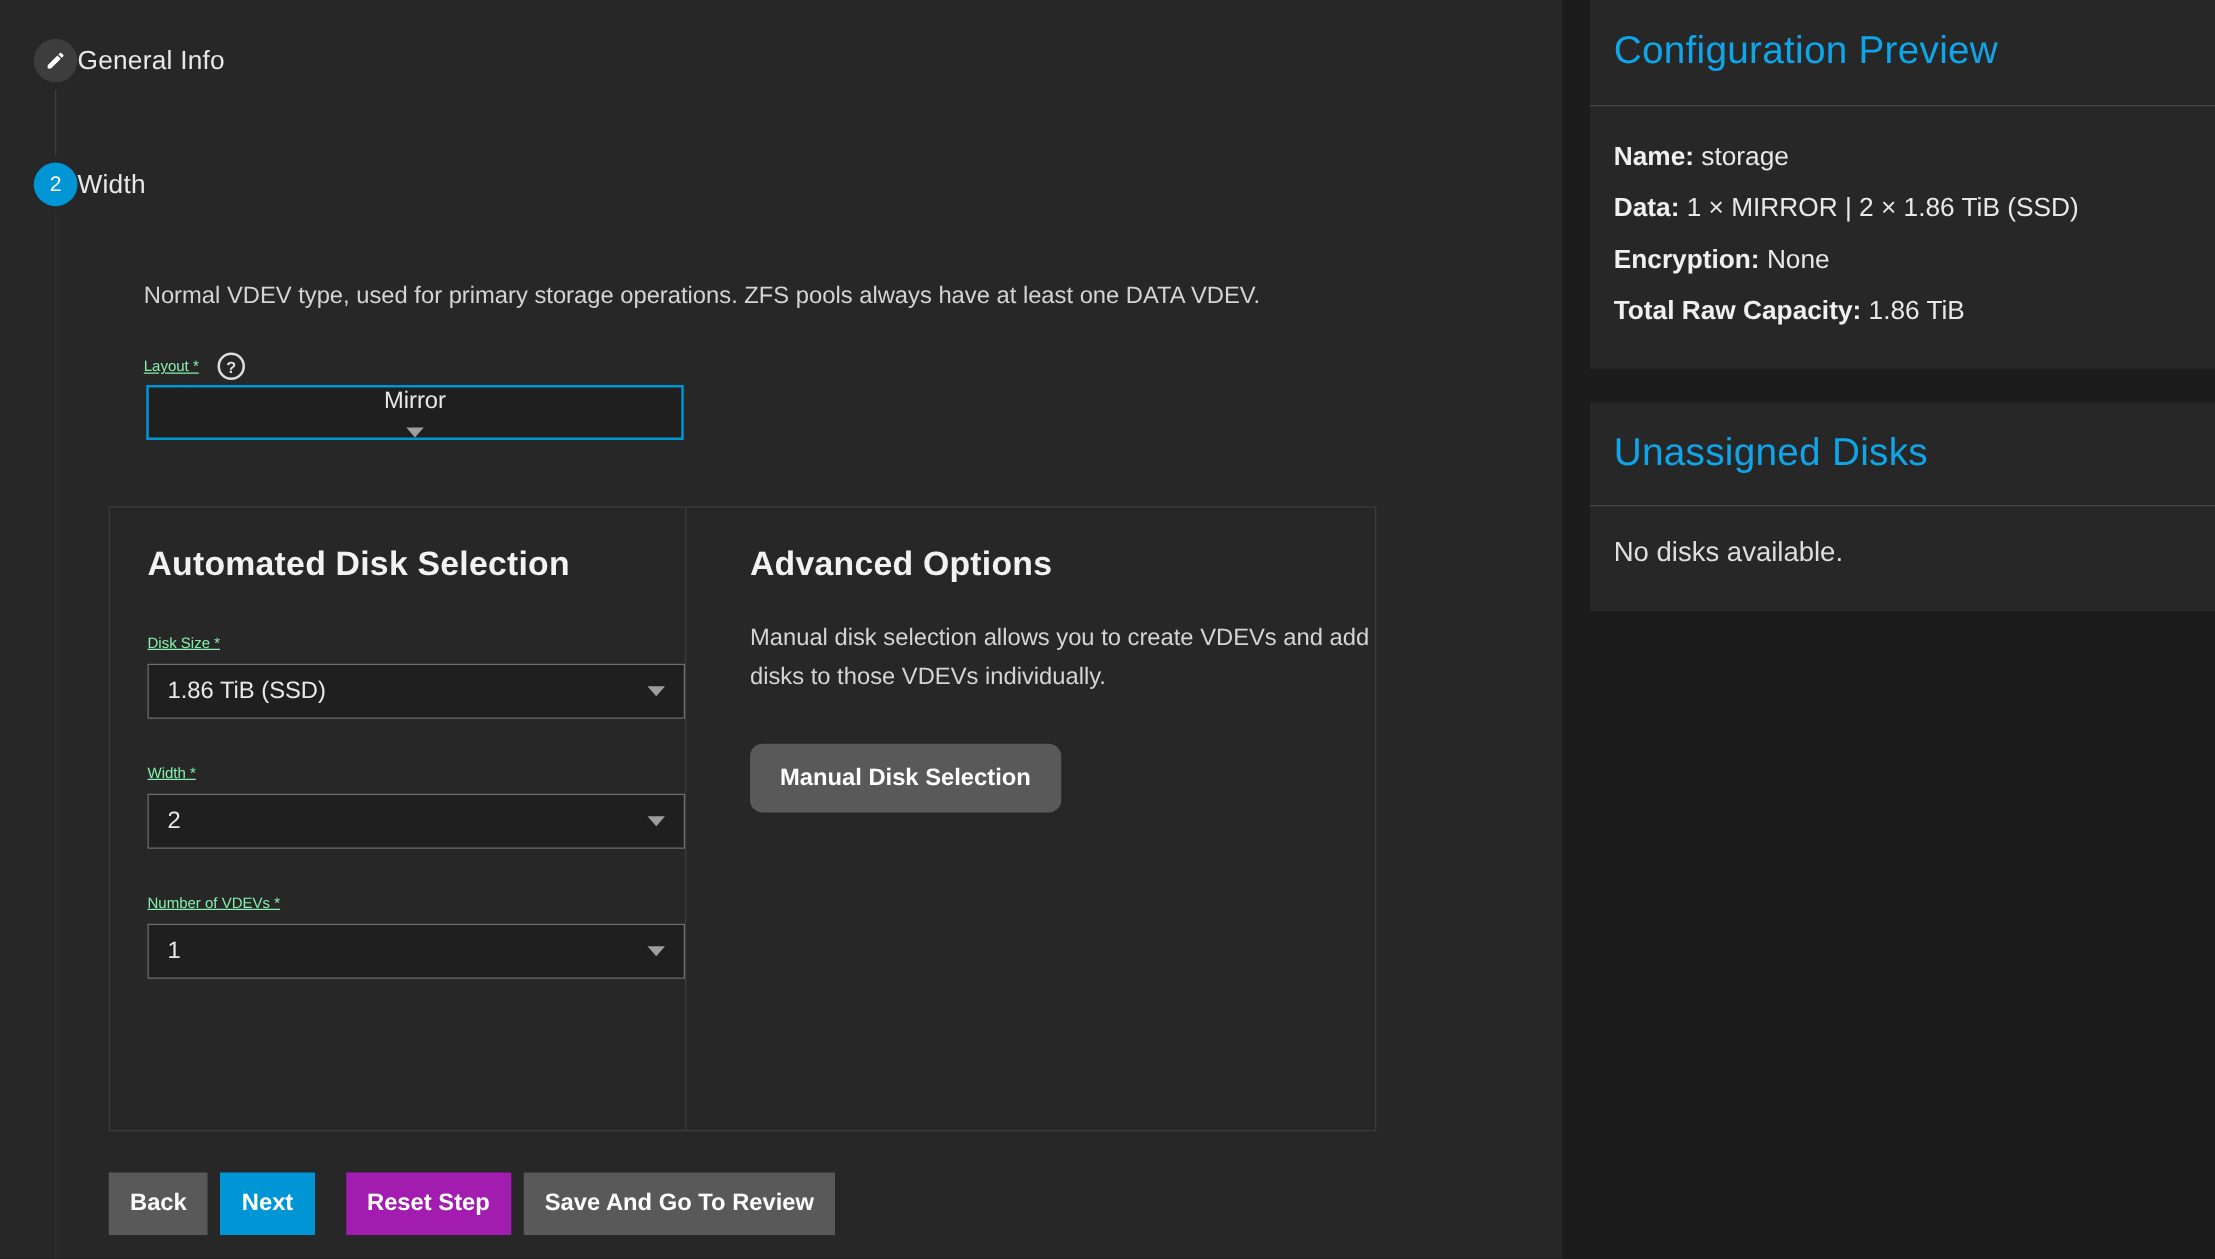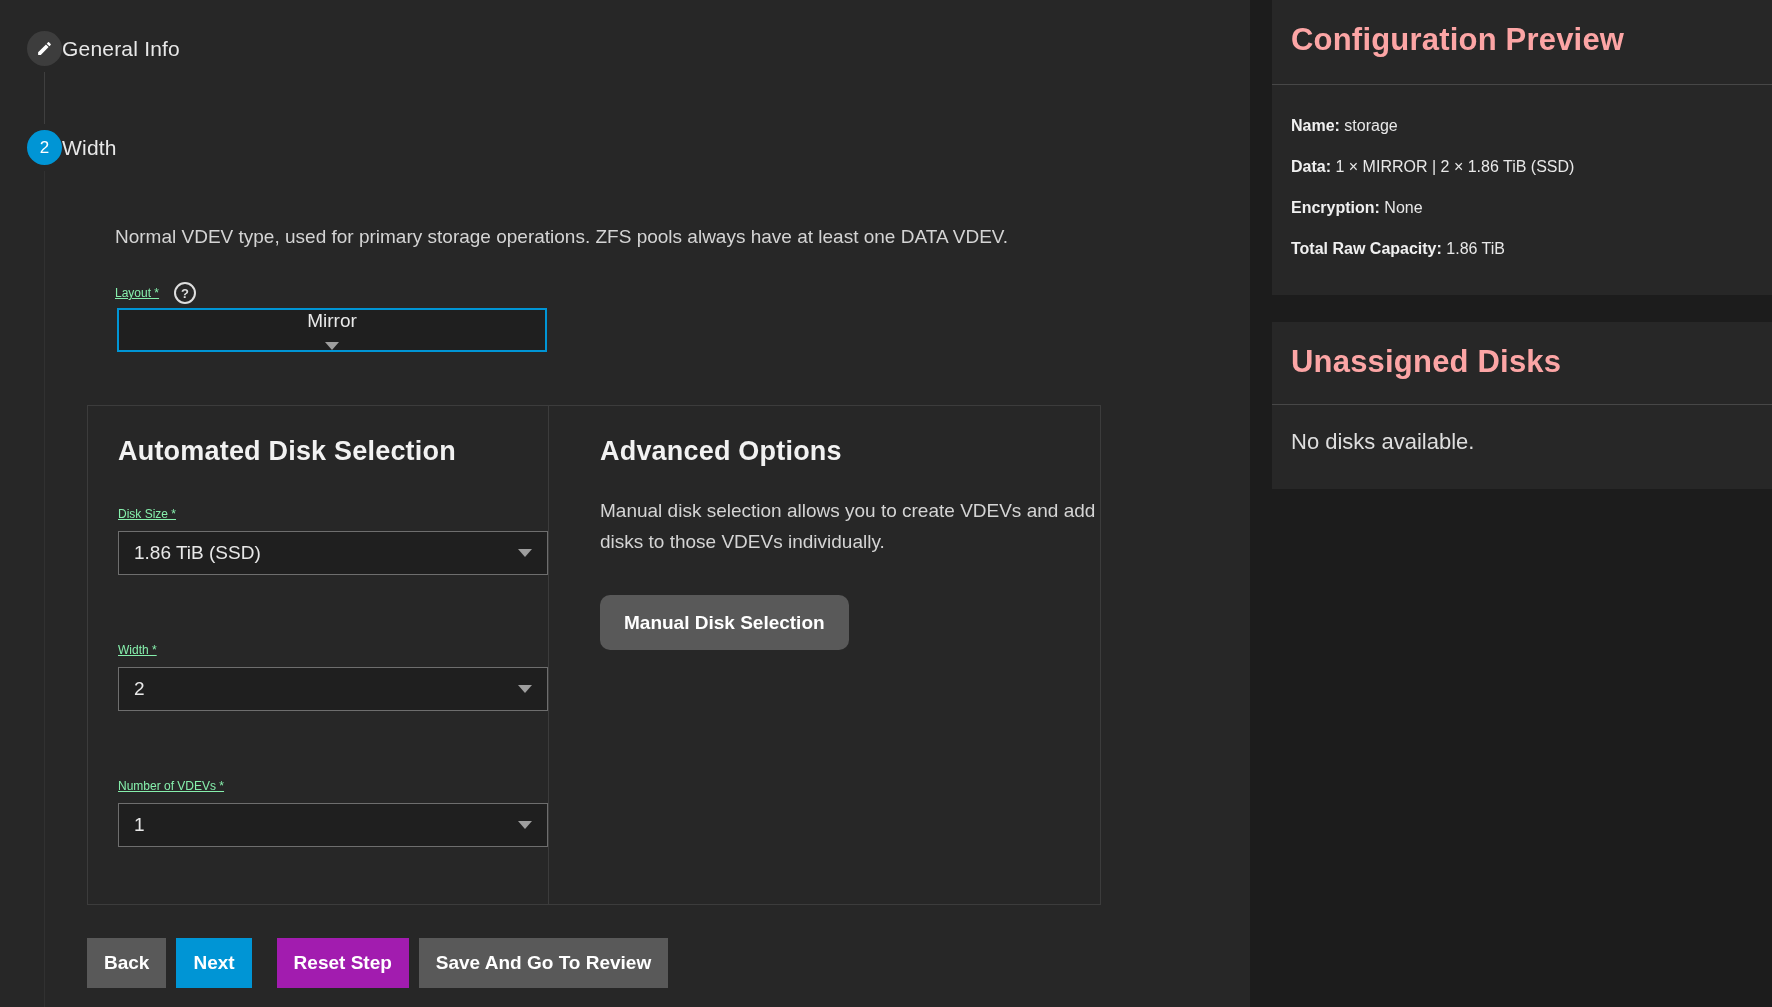--- a/index.html
+++ b/index.html
@@ -82,21 +82,21 @@
   .panel .col-left {
     width: 573px; border-right: 1px solid #3c3c3c;
     padding: 30px 0 0 30px;
   }
   .panel .col-right { flex: 1; padding: 30px 0 0 51px; }
   .section-title {
     font-size: 27px; font-weight: bold; color: #f2f2f2;
     letter-spacing: 0.2px;
   }
   .col-left .section-title { margin-bottom: 40px; }
-  .field-group { margin-bottom: 68px; }
+  .field-group { margin-bottom: 36px; }
   .field-group .field-label { display: block; margin-bottom: 10px; }
   .adv-desc {
     margin-top: 28px; width: 500px;
     font-size: 19px; line-height: 31px; color: #d4d4d4;
   }
   .btn {
     border: none; cursor: pointer;
     font-family: "Liberation Sans", sans-serif;
     font-size: 19px; font-weight: bold; color: #ffffff;
     height: 50px; padding: 0 17px;
@@ -116,24 +116,24 @@
   .card { background: #272727; width: 500px; }
   .card.preview { position: absolute; top: 0; height: 295px; }
   .card.unassigned { position: absolute; top: 322px; height: 167px; }
   .card-head {
     border-bottom: 1px solid #474747;
     padding: 22px 0 0 19px;
   }
   .card.preview .card-head { height: 85px; }
   .card.unassigned .card-head { height: 83px; }
   .card-title {
-    font-size: 31px; font-weight: bold; color: #fca5a5; letter-spacing: 0.2px;
+    font-size: 31px; font-weight: normal; color: #0ea5e9; letter-spacing: 0.2px;
   }
   .card-body { padding: 20px 0 0 19px; }
-  .config-row { font-size: 16px; line-height: 41px; color: #e8e8e8; }
+  .config-row { font-size: 21px; line-height: 41px; color: #e8e8e8; }
   .config-row b { font-weight: bold; color: #f0f0f0; }
   .empty-text { font-size: 22px; color: #dedede; padding-top: 4px; }
 </style>
 </head>
 <body>
 
 <div class="main">
 
   <div class="step-row step1">
     <div class="step-circle done">

